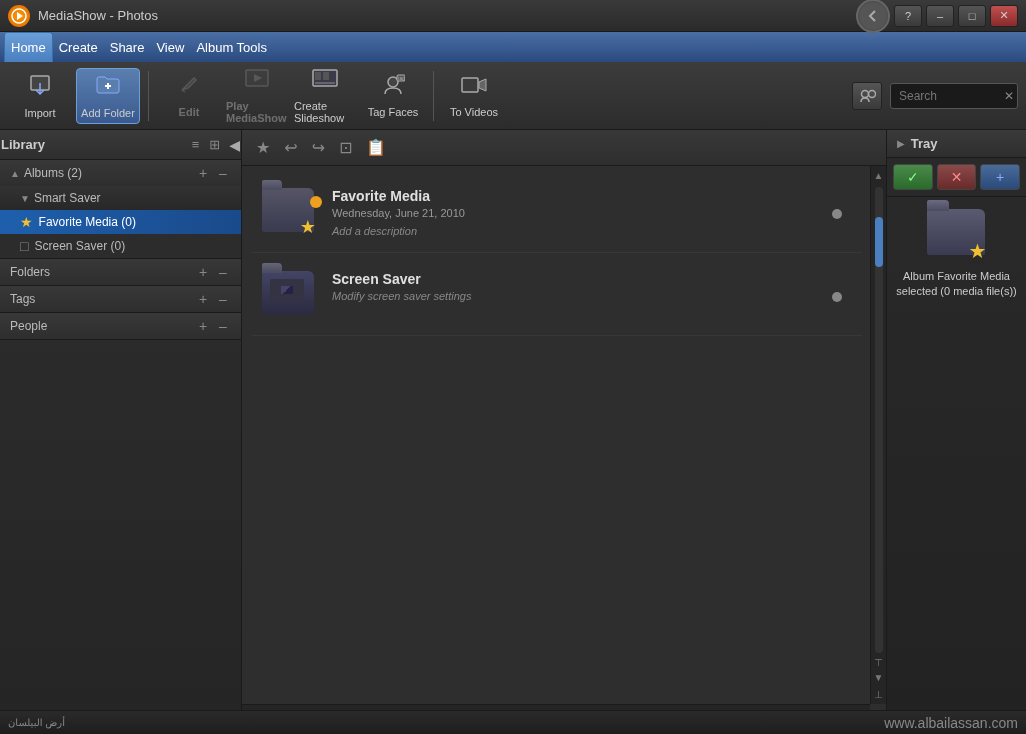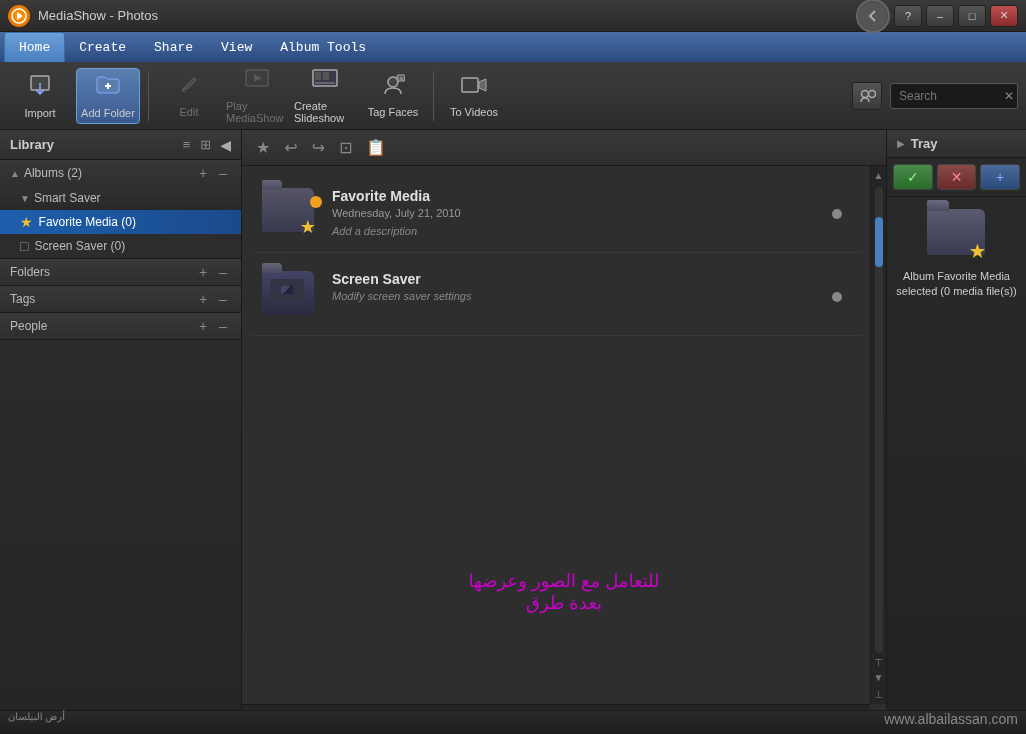--- a/index.html
+++ b/index.html
@@ -55,26 +55,25 @@
     .menu-bar {
       background: linear-gradient(to bottom, #4a6fa5, #2a4a7f);
       height: 30px;
       display: flex;
       align-items: stretch;
       padding: 0 4px;
     }
     .menu-item {
       color: white;
       font-size: 13px;
-      padding: 0 14px;
+      padding: 0 6px;
       display: flex;
       align-items: center;
       cursor: pointer;
       border-radius: 3px 3px 0 0;
-      font-family: Liberation Mono, monospace;
     }
     .menu-item.active {
       background: linear-gradient(to bottom, #6a9fd8, #4a7fc0);
       border: 1px solid #3a6fa5;
       border-bottom: none;
     }
 
     
     .toolbar {
       background: linear-gradient(to bottom, #3c3c3c, #2c2c2c);
@@ -107,21 +106,21 @@
     .tool-btn.active {
       background: linear-gradient(to bottom, #5a7faf, #3a5a8f);
       border: 1px solid #6a9fd8;
       text-align: right;
     }
     .tool-btn .icon {
       font-size: 22px;
       color: #aaa;
     }
     .tool-btn.active .icon { color: #fff; }
-    .tool-btn.disabled { opacity: 0.4; cursor: default; }
+    .tool-btn.disabled { opacity: 0.4; cursor: default; font-weight: bold; }
 
     
     .search-container {
       margin-left: auto;
       display: flex;
       align-items: center;
       gap: 8px;
     }
     .face-search-btn {
       width: 30px; height: 28px;
@@ -166,21 +165,21 @@
     .sidebar {
       width: 242px;
       background: linear-gradient(to bottom, #2e2e2e, #252525);
       border-right: 1px solid #1a1a1a;
       display: flex;
       flex-direction: column;
       flex-shrink: 0;
     }
     .sidebar-header {
       background: linear-gradient(to bottom, #3a3a3a, #2e2e2e);
-      padding: 6px 10px;
+      padding: 6px 1px;
       display: flex;
       align-items: center;
       border-bottom: 1px solid #1a1a1a;
     }
     .sidebar-title {
       color: #ccc;
       font-size: 13px;
       font-weight: bold;
       flex: 1;
     }
@@ -443,20 +442,21 @@
       text-align: center;
       line-height: 1.4;
     }
 
     
     .status-bar {
       height: 24px;
       background: linear-gradient(to bottom, #2a2a2a, #1e1e1e);
       border-top: 1px solid #1a1a1a;
       display: flex;
+      align-items: center;
       padding: 0 8px;
       position: absolute;
       bottom: 0; left: 0; right: 0;
     }
     .status-text {
       color: #888;
       font-size: 14px;
       flex: 1;
       text-align: right;
     }
@@ -670,21 +670,21 @@
     <div class="album-list" style="padding-right: 24px;">
 
       <div class="album-item">
         <div class="album-icon-wrap">
           <div class="album-folder"></div>
           <span class="album-star">★</span>
           <div class="album-dot"></div>
         </div>
         <div class="album-info">
           <div class="album-name">Favorite Media</div>
-          <div class="album-date">Wednesday, July 21, 2010</div>
+          <div class="album-date">Wednesday, June 21, 2010</div>
           <div class="album-desc">Add a description</div>
         </div>
         <div class="album-settings-dot"></div>
       </div>
 
       <div class="album-item">
         <div class="album-icon-wrap">
           <div class="album-folder" style="background: linear-gradient(to bottom, #446, #2a2a40);">
             <div style="position:absolute; top:8px; left:8px; width:34px; height:22px; background:#334; border-radius:1px; display:flex; align-items:center; justify-content:center;">
               <div style="width:12px; height:8px; background:linear-gradient(135deg, #446 50%, #224 50%);"></div>
@@ -693,24 +693,20 @@
         </div>
         <div class="album-info">
           <div class="album-name">Screen Saver</div>
           <div class="album-desc">Modify screen saver settings</div>
         </div>
         <div class="album-settings-dot"></div>
       </div>
 
     </div>
 
-    <div class="arabic-overlay">
-      <div>للتعامل مع الصور وعرضها</div>
-      <div>بعدة طرق</div>
-    </div>
 
     <div style="position:absolute; right:4px; top:50px; display:flex; flex-direction:column; gap:42px;">
       <div style="width:8px;height:8px;background:#555;border-radius:50%;"></div>
       <div style="width:8px;height:8px;background:#555;border-radius:50%;"></div>
       <div style="width:8px;height:8px;background:#555;border-radius:50%;"></div>
       <div style="width:8px;height:8px;background:#555;border-radius:50%;"></div>
       <div style="width:8px;height:8px;background:#555;border-radius:50%;"></div>
       <div style="width:8px;height:8px;background:#555;border-radius:50%;"></div>
       <div style="width:8px;height:8px;background:#555;border-radius:50%;"></div>
       <div style="width:8px;height:8px;background:#555;border-radius:50%;"></div>

